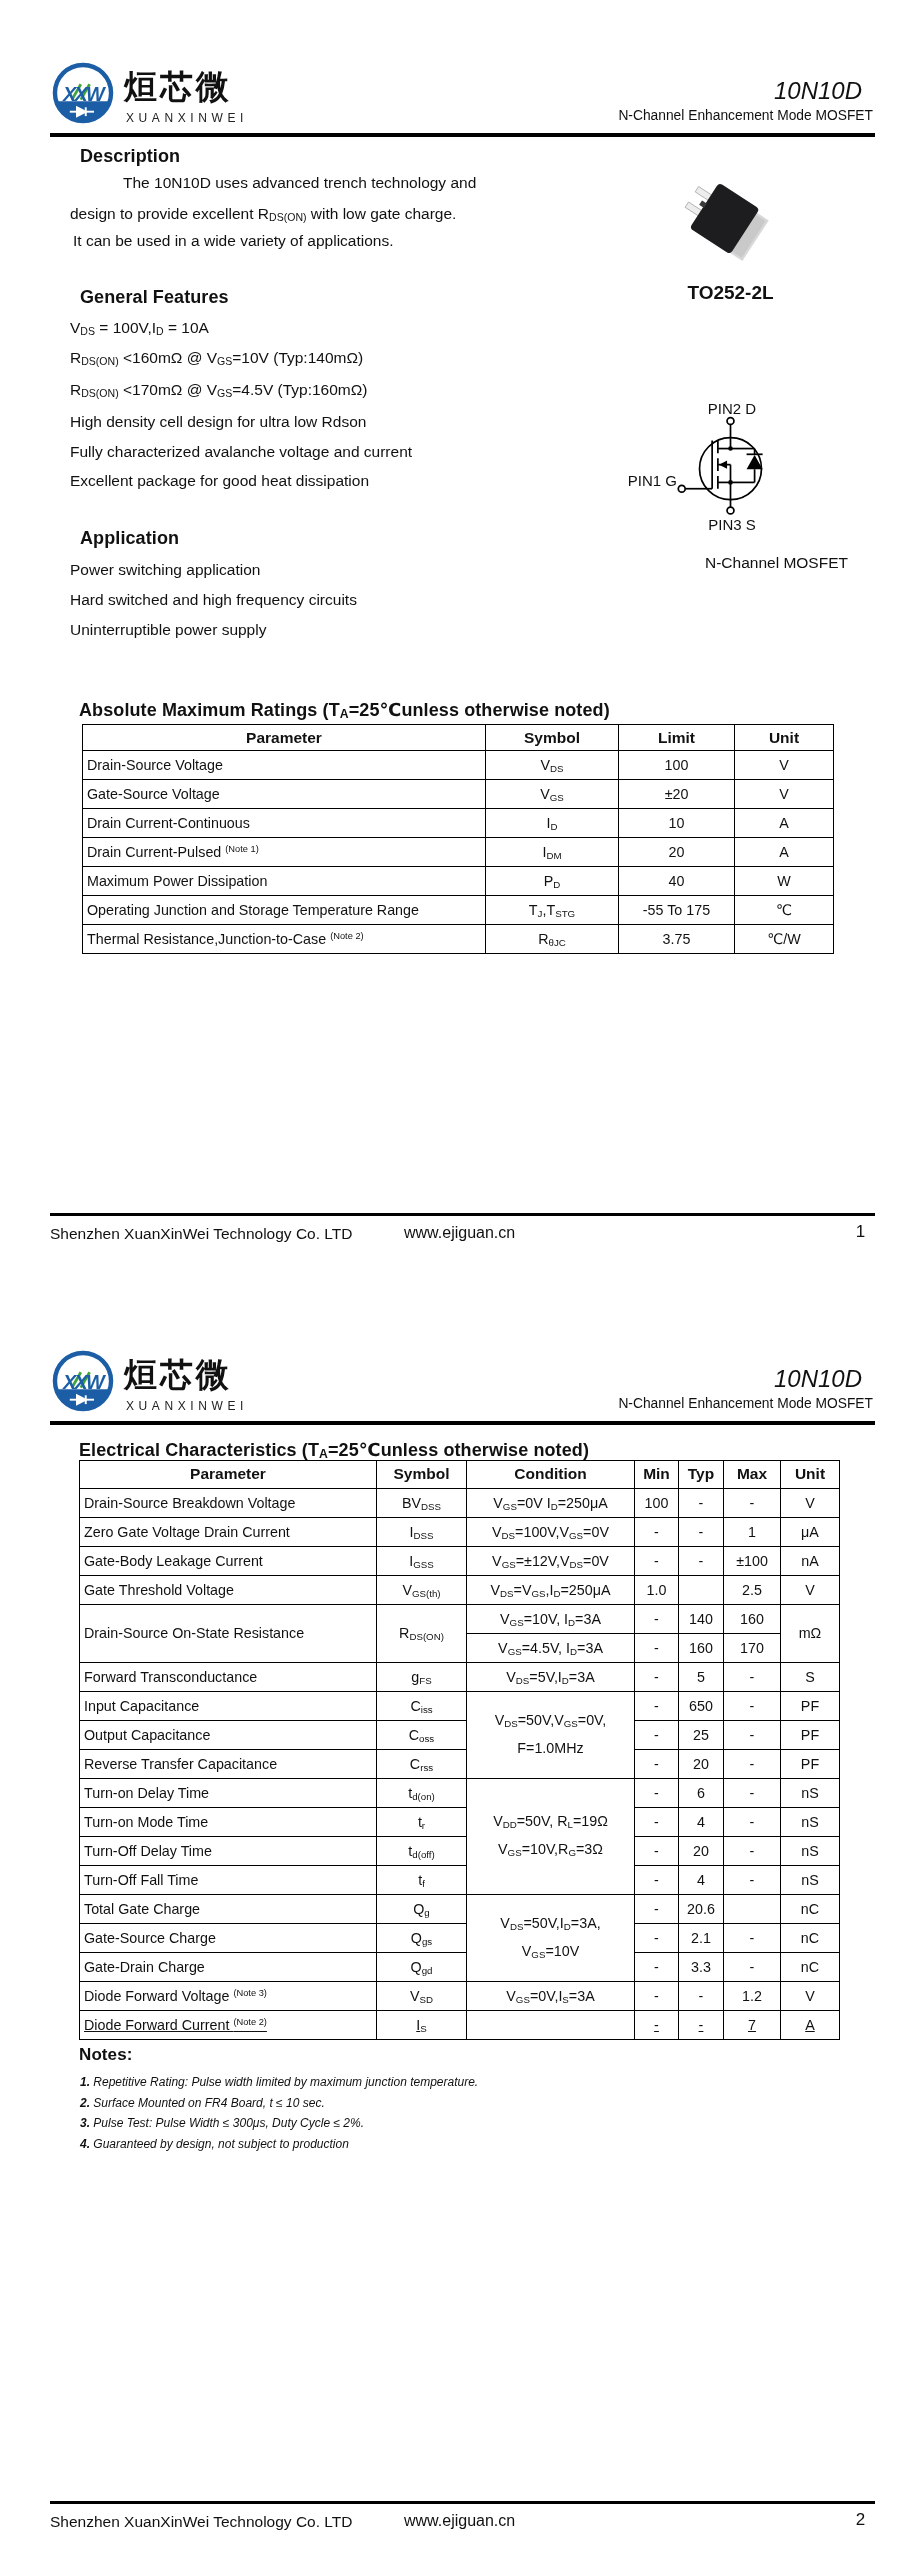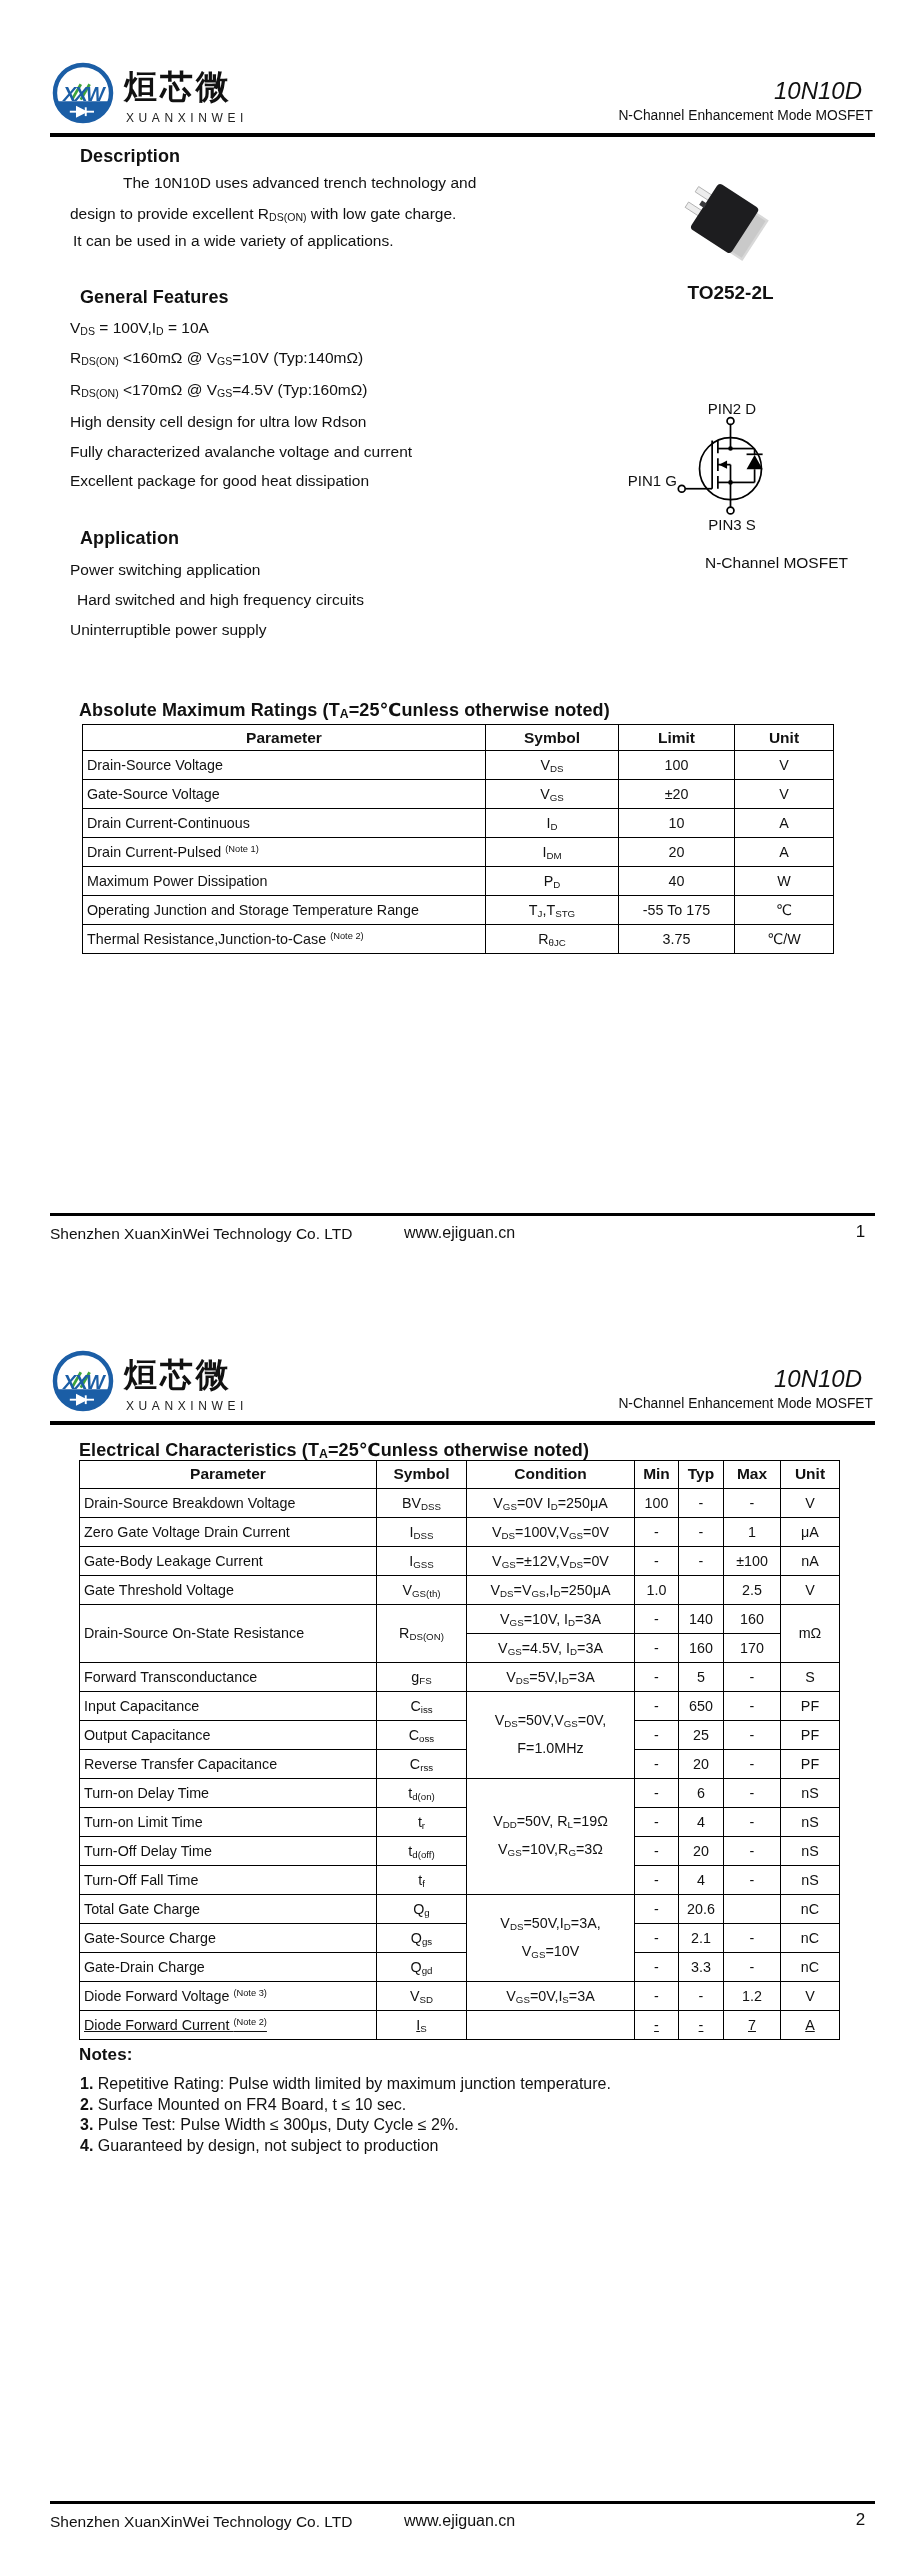--- a/index.html
+++ b/index.html
@@ -16,21 +16,21 @@
   .subtitle{font-size:13.8px;white-space:nowrap;}
   .rule{background:#000;}
   table{border-collapse:collapse;table-layout:fixed;border:1.7px solid #000;}
   td,th{border:1.1px solid #000;font-size:14.3px;text-align:center;padding:0;font-weight:normal;}
   th{font-size:15.5px;font-weight:bold;}
   .pl{text-align:left;padding-left:4px;}
   .cond2 div{line-height:1.95;}
   .pkg-label{font-size:19px;font-weight:bold;text-align:center;white-space:nowrap;}
   .pin-label{font-size:15px;white-space:nowrap;}
   .caption{font-size:15.5px;text-align:center;white-space:nowrap;}
-  .note-line{font-size:16px;white-space:nowrap;}
+  .note-line{font-size:12px;white-space:nowrap;font-style:italic;}
   .note-line b{font-weight:bold;}
   .footer-txt{font-size:15.5px;white-space:nowrap;}
   .pageno{font-size:17px;}
 </style>
 </head>
 <body>
 
 <div class="page">
 
   <div class="abs" style="left:50px;top:60px;width:66px;height:66px;">
@@ -62,21 +62,21 @@
   <div class="abs h1" style="left:80px;top:287px;">General Features</div>
   <div class="abs body-line" style="left:70px;top:319px;">V<sub>DS</sub> = 100V,I<sub>D</sub> = 10A</div>
   <div class="abs body-line" style="left:70px;top:349px;">R<sub>DS(ON)</sub> &lt;160mΩ @ V<sub>GS</sub>=10V  (Typ:140mΩ)</div>
   <div class="abs body-line" style="left:70px;top:381px;">R<sub>DS(ON)</sub> &lt;170mΩ @ V<sub>GS</sub>=4.5V  (Typ:160mΩ)</div>
   <div class="abs body-line" style="left:70px;top:413px;">High density cell design for ultra low Rdson</div>
   <div class="abs body-line" style="left:70px;top:443px;">Fully characterized avalanche voltage and current</div>
   <div class="abs body-line" style="left:70px;top:472px;">Excellent package for good heat dissipation</div>
 
   <div class="abs h1" style="left:80px;top:528px;">Application</div>
   <div class="abs body-line" style="left:70px;top:561px;">Power switching application</div>
-  <div class="abs body-line" style="left:70px;top:591px;margin-left:7px;">Hard switched and high frequency circuits</div>
+  <div class="abs body-line" style="left:70px;top:591px;">Hard switched and high frequency circuits</div>
   <div class="abs body-line" style="left:70px;top:621px;">Uninterruptible power supply</div>
 
   <div class="abs" style="left:680px;top:181px;width:98px;height:89px;">
     <svg width="98" height="89" viewBox="0 0 170 150">
       <g transform="rotate(33 85 75)">
         <rect x="92" y="30" width="46" height="84" fill="#d8d8d8"></rect>
         <rect x="96" y="34" width="38" height="76" fill="#c9c9c9"></rect>
         <rect x="4" y="47" width="34" height="11" fill="#ededed" stroke="#b0b0b0" stroke-width="1.5"></rect>
         <rect x="4" y="79" width="34" height="11" fill="#ededed" stroke="#b0b0b0" stroke-width="1.5"></rect>
         <rect x="30" y="22" width="84" height="94" rx="7" fill="#1d1d1f"></rect>
@@ -323,21 +323,21 @@
       <td class="cond2" rowspan="4">
         <div>V<sub>DD</sub>=50V, R<sub>L</sub>=19Ω</div>
         <div>V<sub>GS</sub>=10V,R<sub>G</sub>=3Ω</div>
       </td>
       <td>-</td>
       <td>6</td>
       <td>-</td>
       <td>nS</td>
     </tr>
     <tr style="height:29px;">
-      <td class="pl">Turn-on Limit Time</td>
+      <td class="pl">Turn-on Mode Time</td>
       <td>t<sub>r</sub></td>
       <td>-</td>
       <td>4</td>
       <td>-</td>
       <td>nS</td>
     </tr>
     <tr style="height:29px;">
       <td class="pl">Turn-Off Delay Time</td>
       <td>t<sub>d(off)</sub></td>
       <td>-</td>

